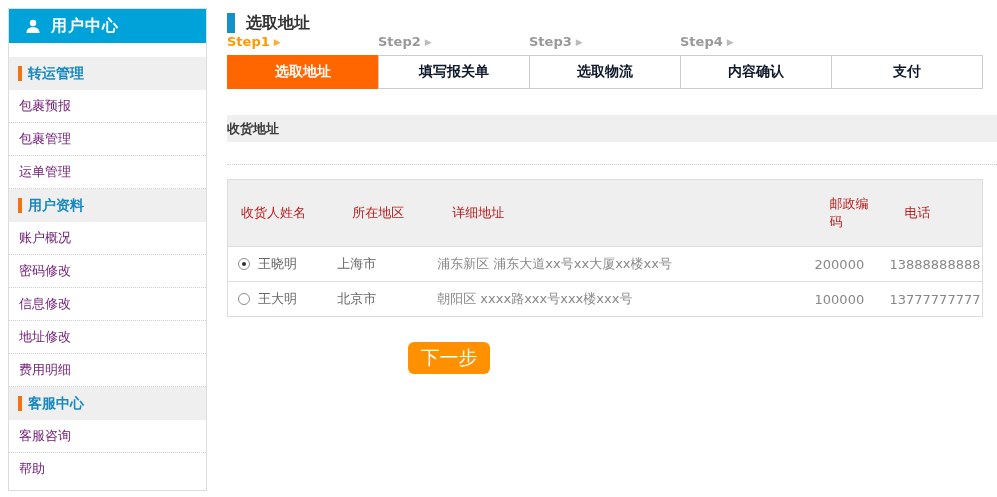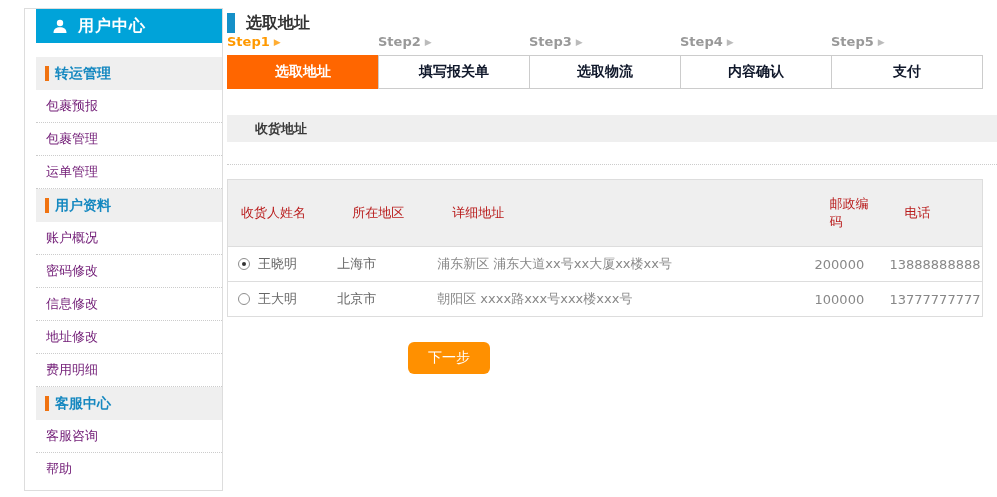--- a/index.html
+++ b/index.html
@@ -6,23 +6,23 @@
   html, body { width: 997px; height: 497px; }
   body {
     position: relative;
     background: #fff;
     font-family: "DejaVu Sans", "Liberation Sans", sans-serif;
     overflow: hidden;
   }
 
   
   .sidebar {
-    position: absolute; left: 24px; top: 8px;
+    position: absolute; left: 8px; top: 8px;
     width: 199px; height: 483px;
-    border: 1px solid #DDD; background: #fff; padding-left: 11px;
+    border: 1px solid #DDD; background: #fff;
   }
   .sidebar-header {
     height: 34px; background: #00A3D9;
     display: flex; align-items: center; padding-left: 16px;
     color: #fff; font-size: 16px; font-weight: bold; letter-spacing: 1px;
   }
   .user-icon { display: inline-flex; margin-right: 10px; }
   .sidebar-menu { margin-top: 14px; }
   .menu-section { height: 33px; background: #EFEFEF; display: flex; align-items: center; }
   .sec-bar { width: 4px; height: 15px; background: #F07311; margin: 0 6px 0 9px; }
@@ -51,21 +51,21 @@
     width: 152px; height: 34px; margin-left: -1px;
     border: 1px solid #CCC; background: #fff;
     display: flex; align-items: center; justify-content: center;
     font-size: 14px; font-weight: bold; color: #0f172a; cursor: pointer;
   }
   .tab:first-child { margin-left: 0; }
   .tab.active { background: #FF6600; border-color: #FF6600; color: #fff; }
 
   .section-bar {
     margin-top: 26px; height: 27px; line-height: 27px;
-    background: #EFEFEF; padding-left: 28px;
+    background: #EFEFEF; padding-left: 0;
     font-size: 13px; font-weight: bold; color: #3A3A3A;
   }
   .dotted-sep { margin-top: 22px; height: 0; border-top: 1px dotted #CCC; }
 
   .addr-table {
     margin-top: 14px; width: 756px;
     border-collapse: collapse; border: 1px solid #DDD; font-size: 13px;
   }
   .addr-table th {
     background: #EFEFEF; height: 30px;
@@ -82,21 +82,21 @@
   }
   .radio.checked::after {
     content: ""; position: absolute; left: 3px; top: 3px;
     width: 4px; height: 4px; background: #333; border-radius: 50%;
   }
 
   .next-btn {
     display: block; margin: 25px 0 0 181px;
     width: 82px; height: 32px;
     background: #FF9000; border: 0; border-radius: 6px;
-    color: #fff; font-size: 14px; font-family: inherit; cursor: pointer;
+    color: #fff; font-size: 19px; font-family: inherit; cursor: pointer;
   }
 </style>
 </head>
 <body>
 
 <div class="sidebar">
   <div class="sidebar-header">
     <span class="user-icon">
       <svg width="16" height="15" viewBox="0 0 16 15">
         <circle cx="8" cy="4" r="3.2" fill="#fff"></circle>
@@ -135,21 +135,20 @@
   <div class="page-title-row">
     <span class="title-bar"></span>
     <span class="page-title">选取地址</span>
   </div>
 
   <div class="steps-row">
       <div class="step active"><span class="step-label">Step1</span><span class="step-arrow">▶</span></div>
       <div class="step"><span class="step-label">Step2</span><span class="step-arrow">▶</span></div>
       <div class="step"><span class="step-label">Step3</span><span class="step-arrow">▶</span></div>
       <div class="step"><span class="step-label">Step4</span><span class="step-arrow">▶</span></div>
-      <div class="step"><span class="step-label">Step5</span><span class="step-arrow">▶</span></div>
     </div>
   <div class="tabs-row">
       <div class="tab active">选取地址</div>
       <div class="tab">填写报关单</div>
       <div class="tab">选取物流</div>
       <div class="tab">内容确认</div>
       <div class="tab">支付</div>
     </div>
 
   <div class="section-bar">

